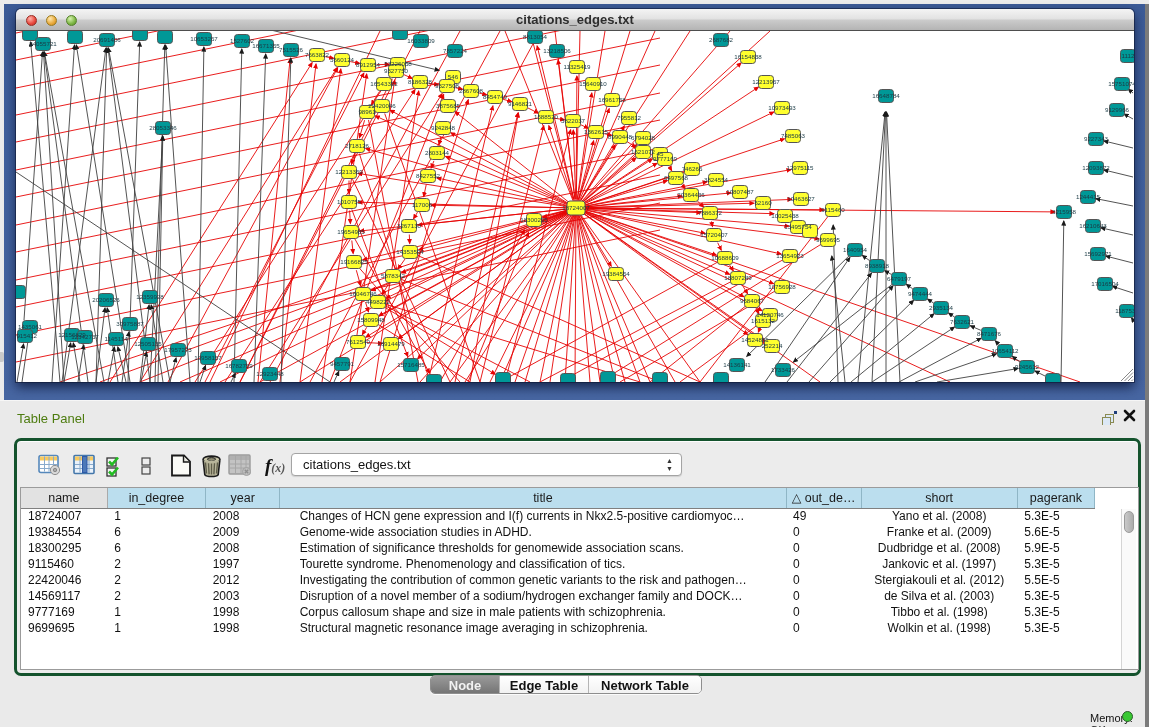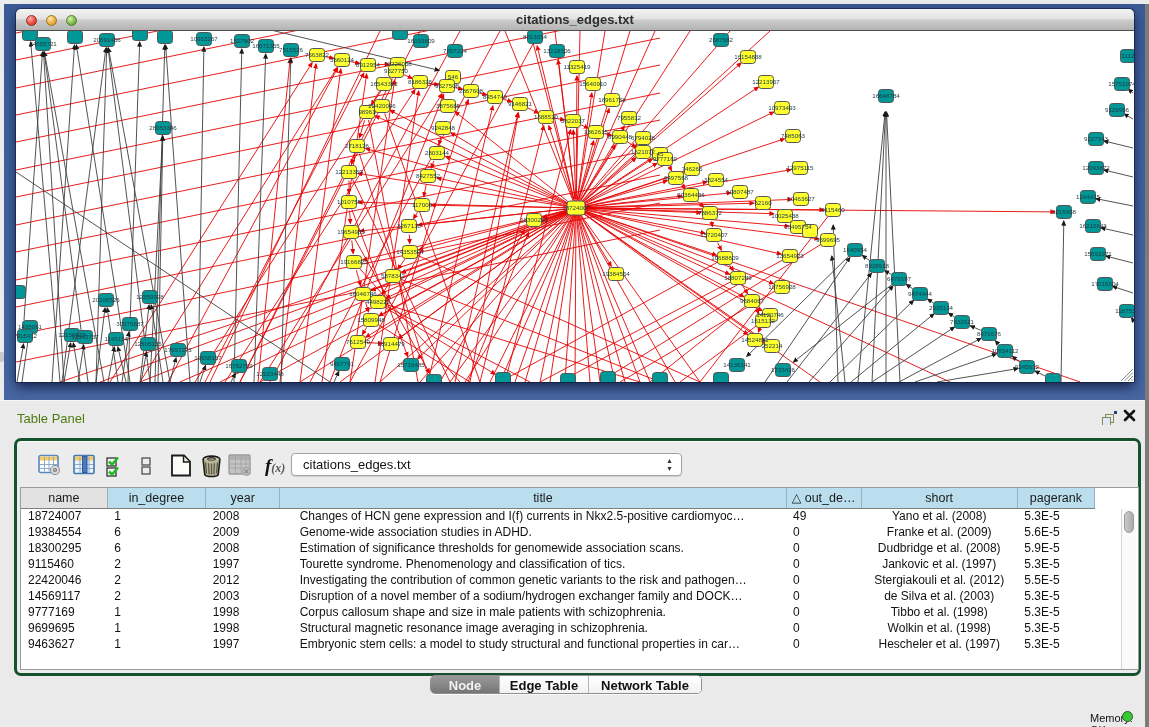--- a/index.html
+++ b/index.html
@@ -760,29 +760,20 @@
             </tr>
 <tr>
               <td class="c1">9699695</td>
               <td class="c2">1</td>
               <td class="c3">1998</td>
               <td class="c4">Structural magnetic resonance image averaging in schizophrenia.</td>
               <td class="c5">0</td>
               <td class="c6">Wolkin et al. (1998)</td>
               <td class="c7">5.3E‑5</td>
             </tr>
-<tr>
-              <td class="c1">9463627</td>
-              <td class="c2">1</td>
-              <td class="c3">1997</td>
-              <td class="c4">Embryonic stem cells: a model to study structural and functional properties in car…</td>
-              <td class="c5">0</td>
-              <td class="c6">Hescheler et al. (1997)</td>
-              <td class="c7">5.3E‑5</td>
-            </tr>
       </tbody>
         </table>
       <div id="vscroll">
           <div id="vthumb"></div>
         </div>
     </div>
   </div>
   <div id="tabs">
       <div class="tab" id="tab1">Node Table</div>
       <div class="tab" id="tab2">Edge Table</div>

